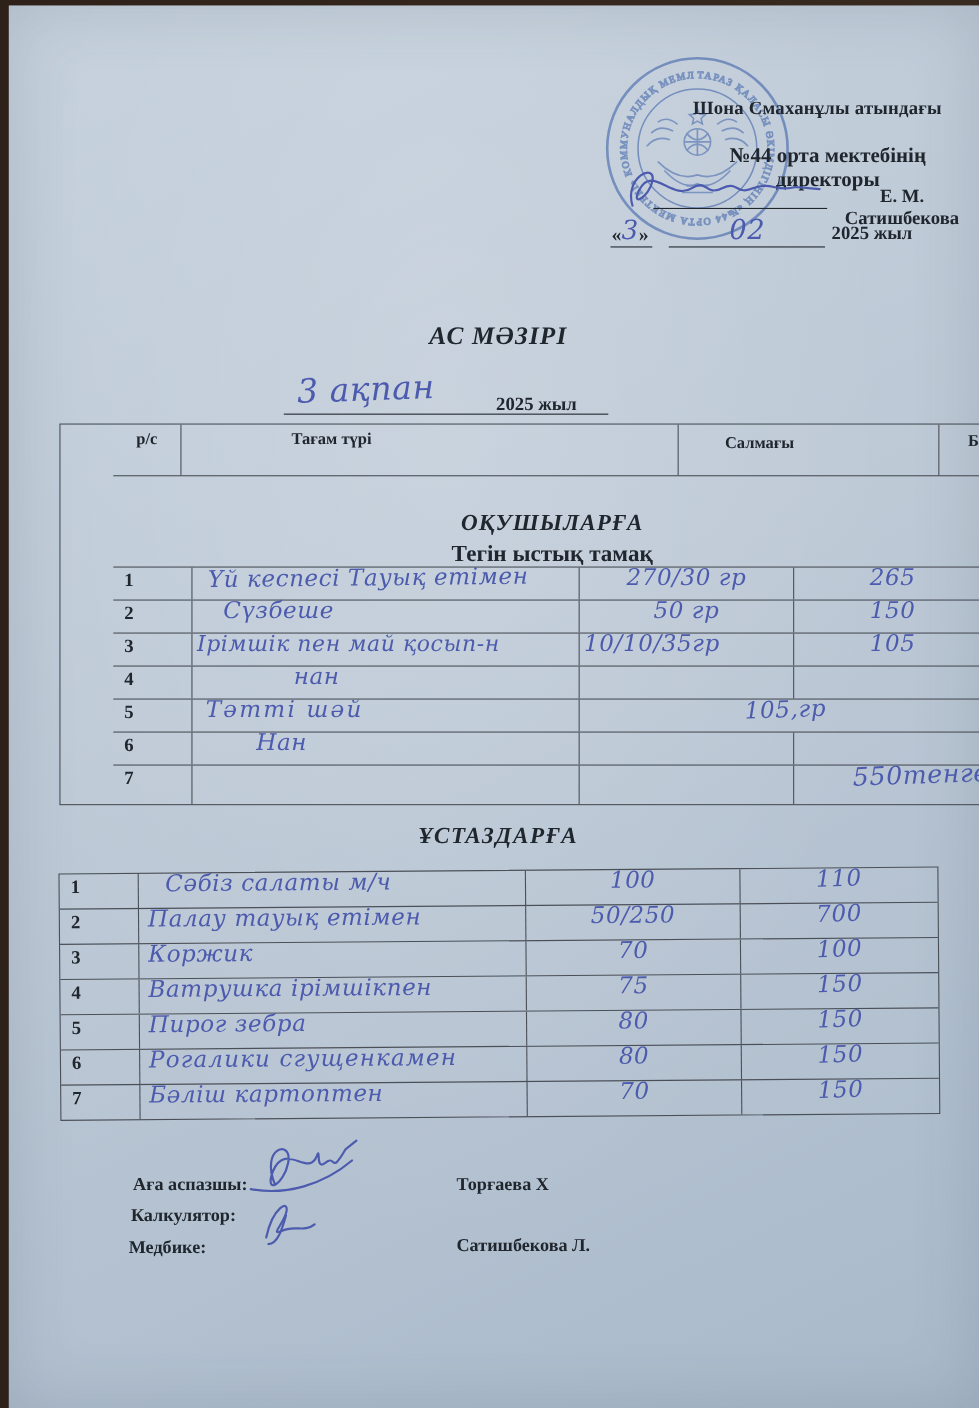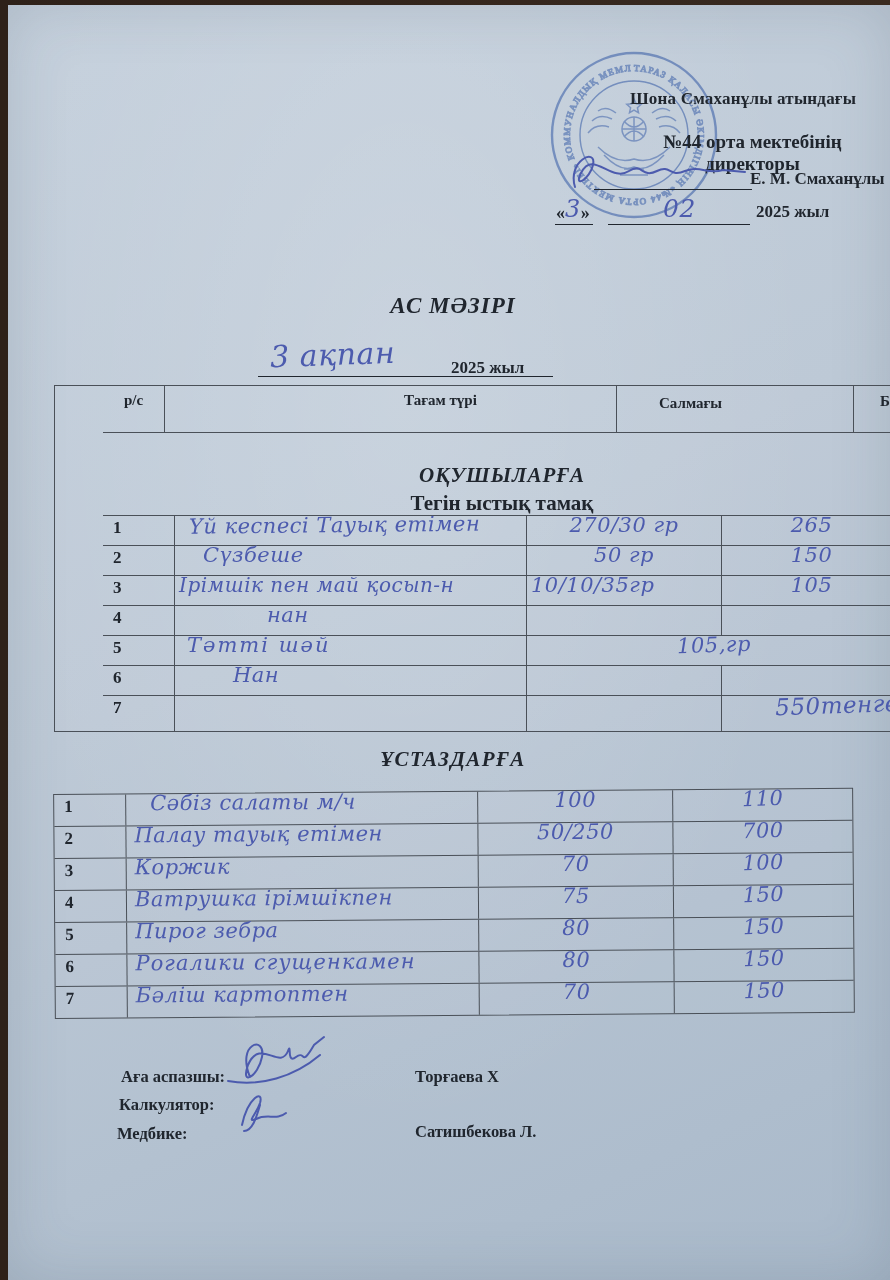--- a/index.html
+++ b/index.html
@@ -53,21 +53,21 @@
   .t-row:first-child{border-top:none;}
   .cell{position:relative;overflow:visible;}
   .c1{width:61px;flex:none;}
   .c2{width:351px;flex:none;border-left:1.2px solid var(--line);}
   .c3{width:194px;flex:none;border-left:1.2px solid var(--line);}
   .c4{flex:1;border-left:1.2px solid var(--line);}
   .hdr-row{height:46px;}
   .hdr-row .cell{font-size:15px;color:var(--print);font-weight:bold;
                  font-family:"Liberation Serif",serif;padding-top:6px;}
   .hdr-row .c1{text-align:center;}
-  .hdr-row .c2{padding-left:100px;text-align:center;}
+  .hdr-row .c2{padding-left:100px;}
   .hdr-row .c3{padding-left:42px;padding-top:9px;}
   .hdr-row .c4{padding-left:26px;padding-top:7px;}
   .section-row{height:82px;text-align:center;color:var(--print);}
   .section-row .st1{font-size:21px;font-style:italic;font-weight:bold;margin-top:30px;
                     letter-spacing:1px;}
   .section-row .st2{font-size:21px;font-weight:bold;margin-top:3px;}
   .num{font-size:17px;color:var(--print);font-weight:bold;
        font-family:"Liberation Serif",serif;padding-left:10px;padding-top:2px;}
   .body-row{height:29px;}
   .body-row .hand{font-size:21px;display:block;margin-top:-3px;}
@@ -133,21 +133,21 @@
   </div>
 
   <div class="abs print hdr-line1">Шона  Смаханұлы атындағы</div>
   <div class="abs print hdr-line2">№44 орта мектебінің директоры</div>
   <div class="abs hdr-sig">
     <svg class="sig" viewBox="0 0 200 52" width="200" height="52">
       <path d="M12,44 C4,18 34,4 30,22 C27,36 10,46 18,30 C30,6 48,40 66,28 C80,19 78,36 94,28 C108,21 106,35 122,28 C138,22 144,32 160,27 L182,29"></path>
     </svg>
   </div>
   <div class="abs sig-line"></div>
-  <div class="abs print hdr-name">Е. М. Смаханұлы</div>
+  <div class="abs print hdr-name">Е. М. Сатишбекова</div>
 
   <div class="abs date-row">
     <span class="date-q">«</span><span class="hand date-day">3</span><span class="date-q">»</span>
   </div>
   <div class="abs hand date-month">02</div>
   <div class="abs date-u1"></div>
   <div class="abs date-u2"></div>
   <div class="abs print date-year">2025 жыл</div>
 
   <div class="abs print doc-title">АС МӘЗІРІ</div>

